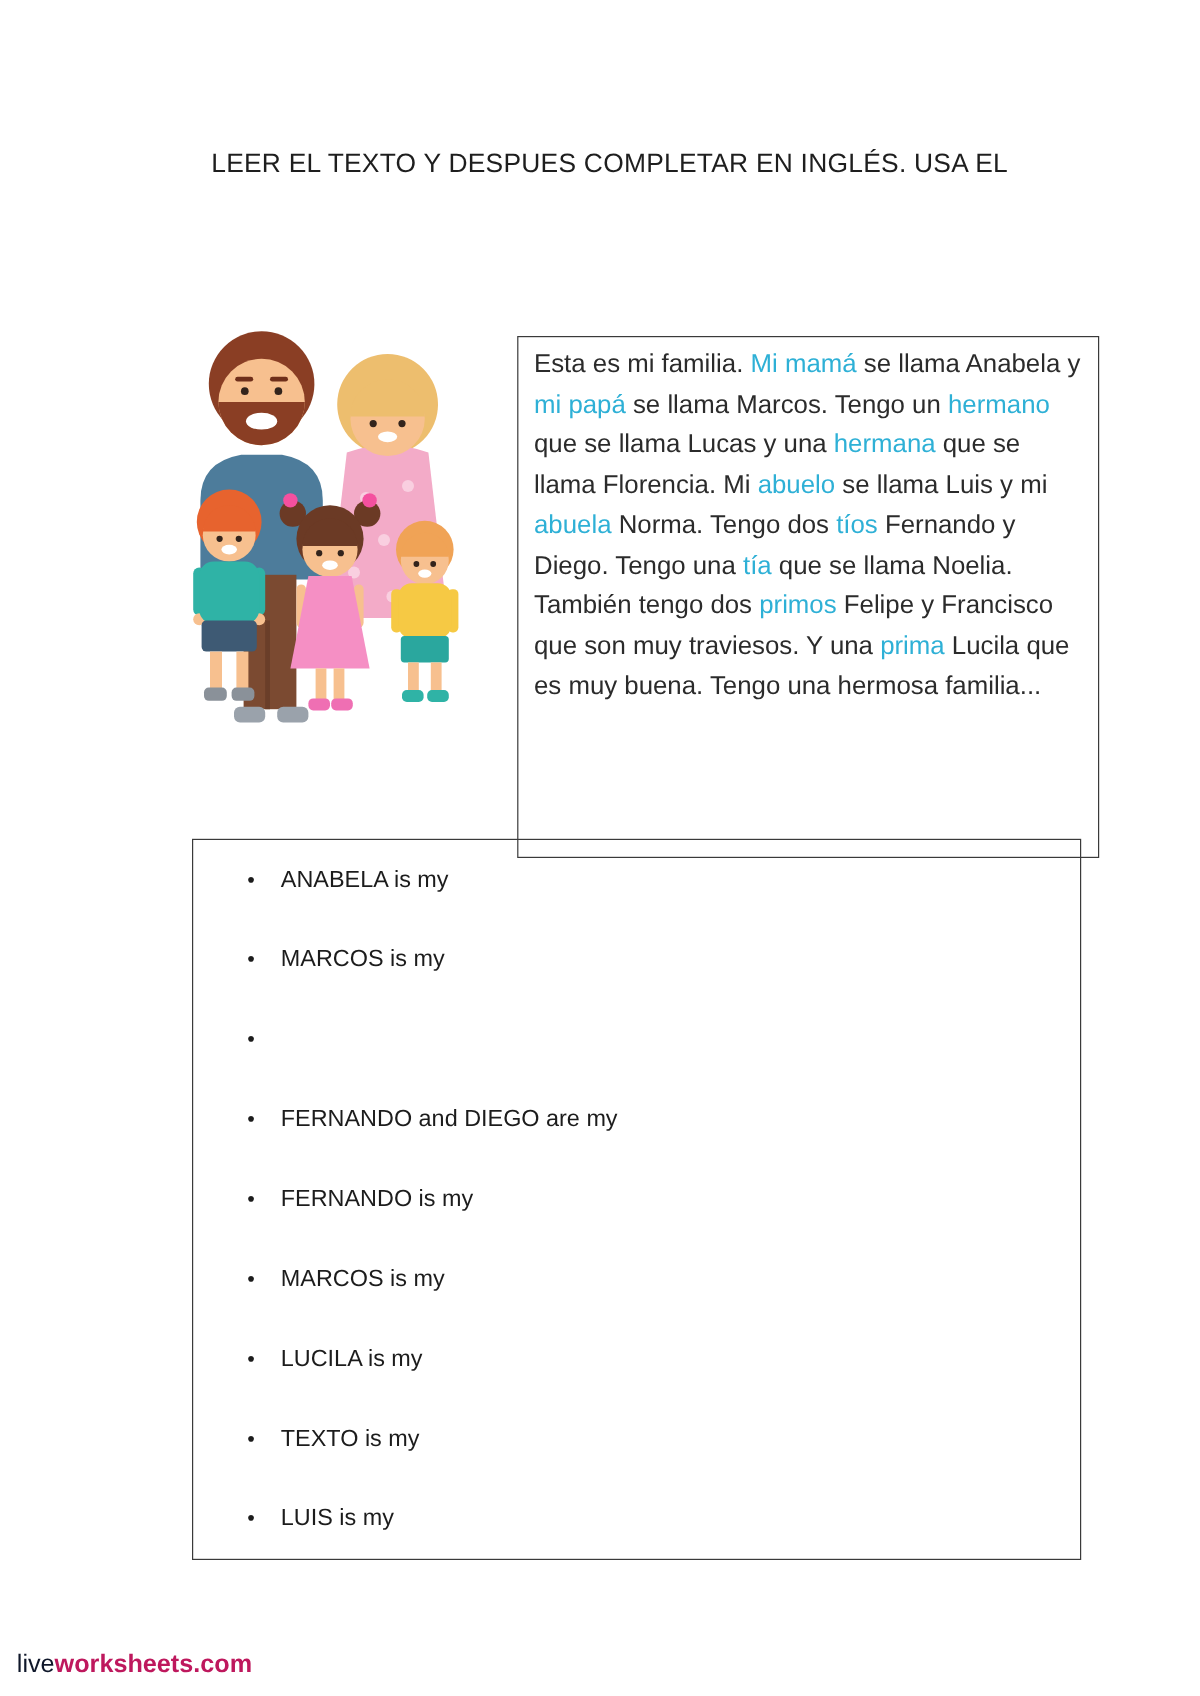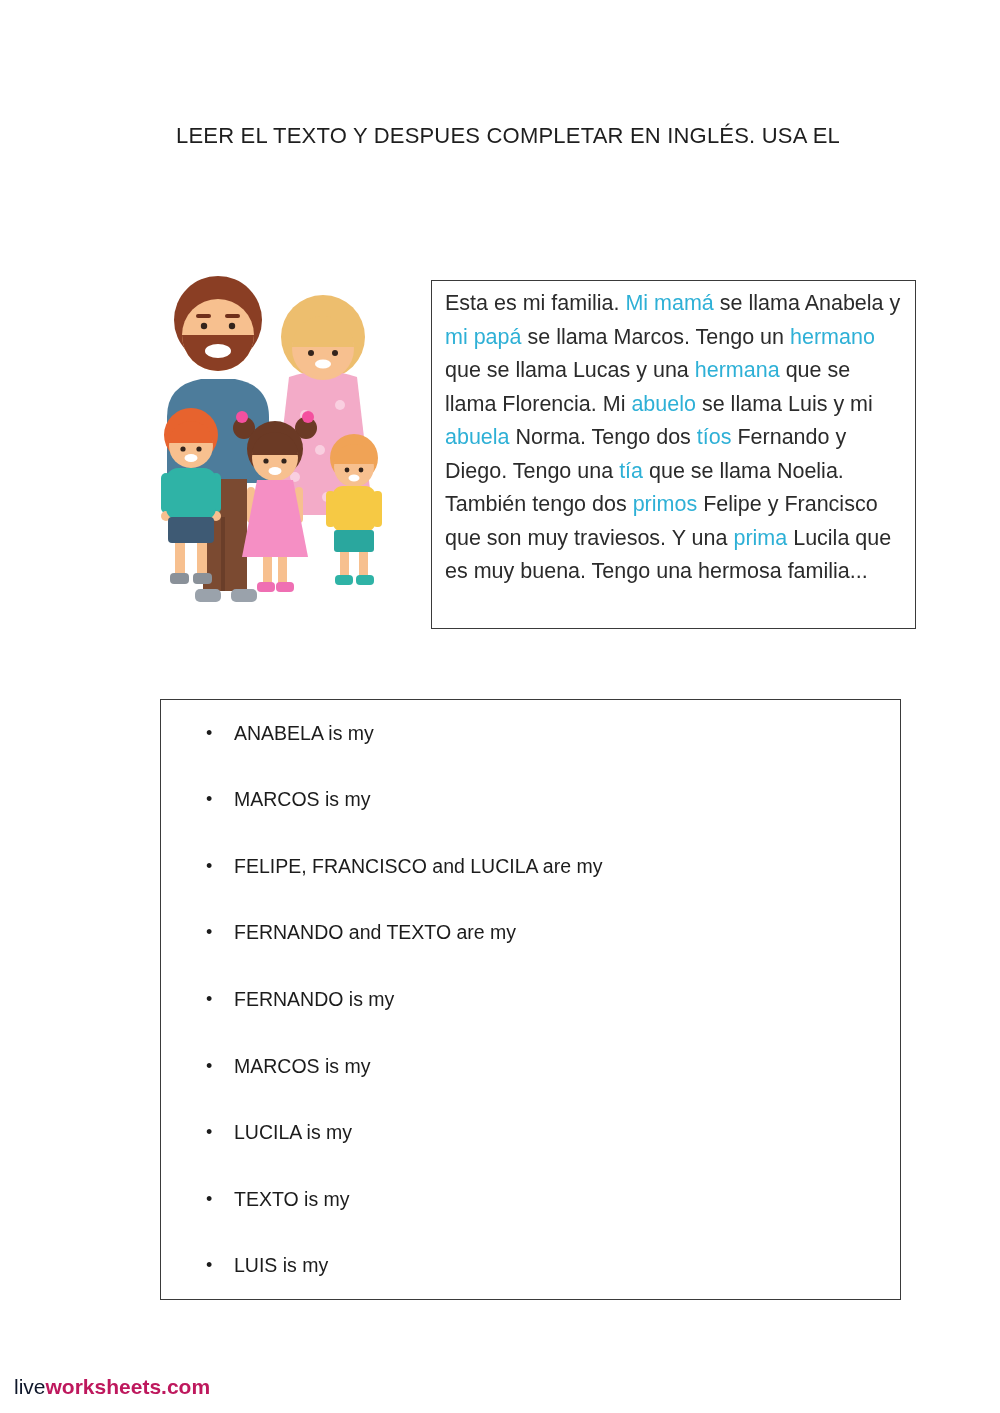--- a/index.html
+++ b/index.html
@@ -24,21 +24,21 @@
     margin: 0;
   }
   .family {
     position: absolute;
     left: 155px; top: 265px;
     width: 235px; height: 358px;
   }
   .story-box {
     position: absolute;
     left: 431px; top: 280px;
-    width: 485px; height: 349px;
+    width: 485px; height: 435px;
     border: 1.5px solid #3a3a3a;
     padding: 6px 13px 0 13px;
     overflow: hidden;
     font-size: 21.5px;
     line-height: 33.5px;
     color: #2b2b2b;
   }
   .story-box p { margin: 0; }
   .hl { color: var(--hl); }
   .answers-box {
@@ -185,25 +185,24 @@
       <li>
         <span class="bullet">•</span>
         <span>ANABELA is my</span>
       </li>
       <li>
         <span class="bullet">•</span>
         <span>MARCOS is my</span>
       </li>
       <li>
         <span class="bullet">•</span>
-        <span>FELIPE, FRANCISCO and LUCILA are my</span>
-      </li>
-      <li>
-        <span class="bullet">•</span>
-        <span>FERNANDO and TEXTO are my</span>
+      </li>
+      <li>
+        <span class="bullet">•</span>
+        <span>FERNANDO and DIEGO are my</span>
       </li>
       <li>
         <span class="bullet">•</span>
         <span>FERNANDO is my</span>
       </li>
       <li>
         <span class="bullet">•</span>
         <span>MARCOS is my</span>
       </li>
       <li>

